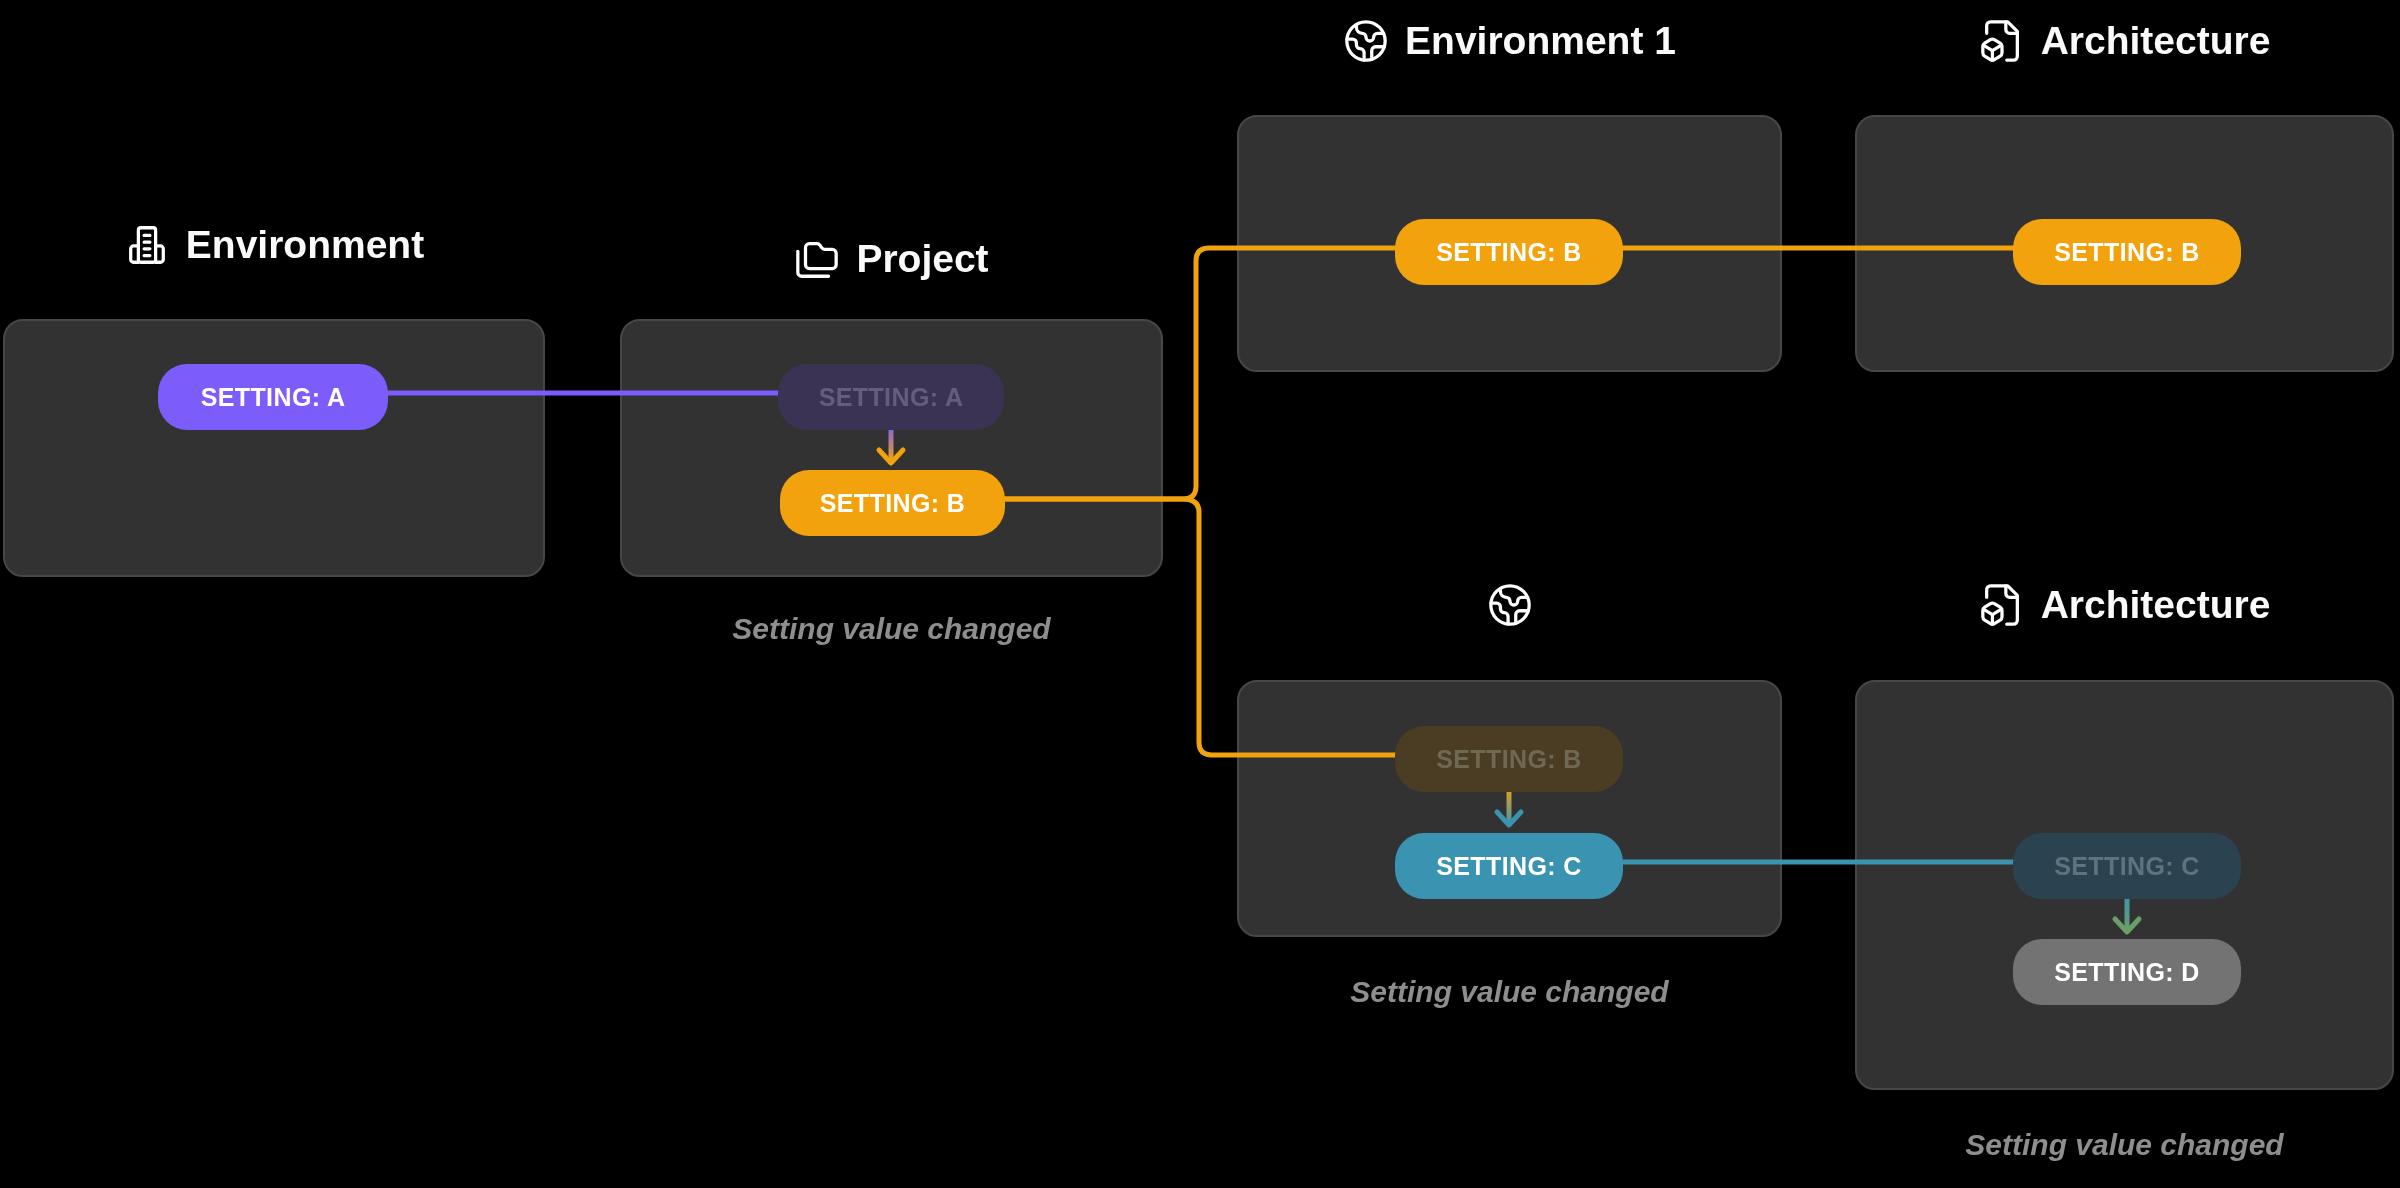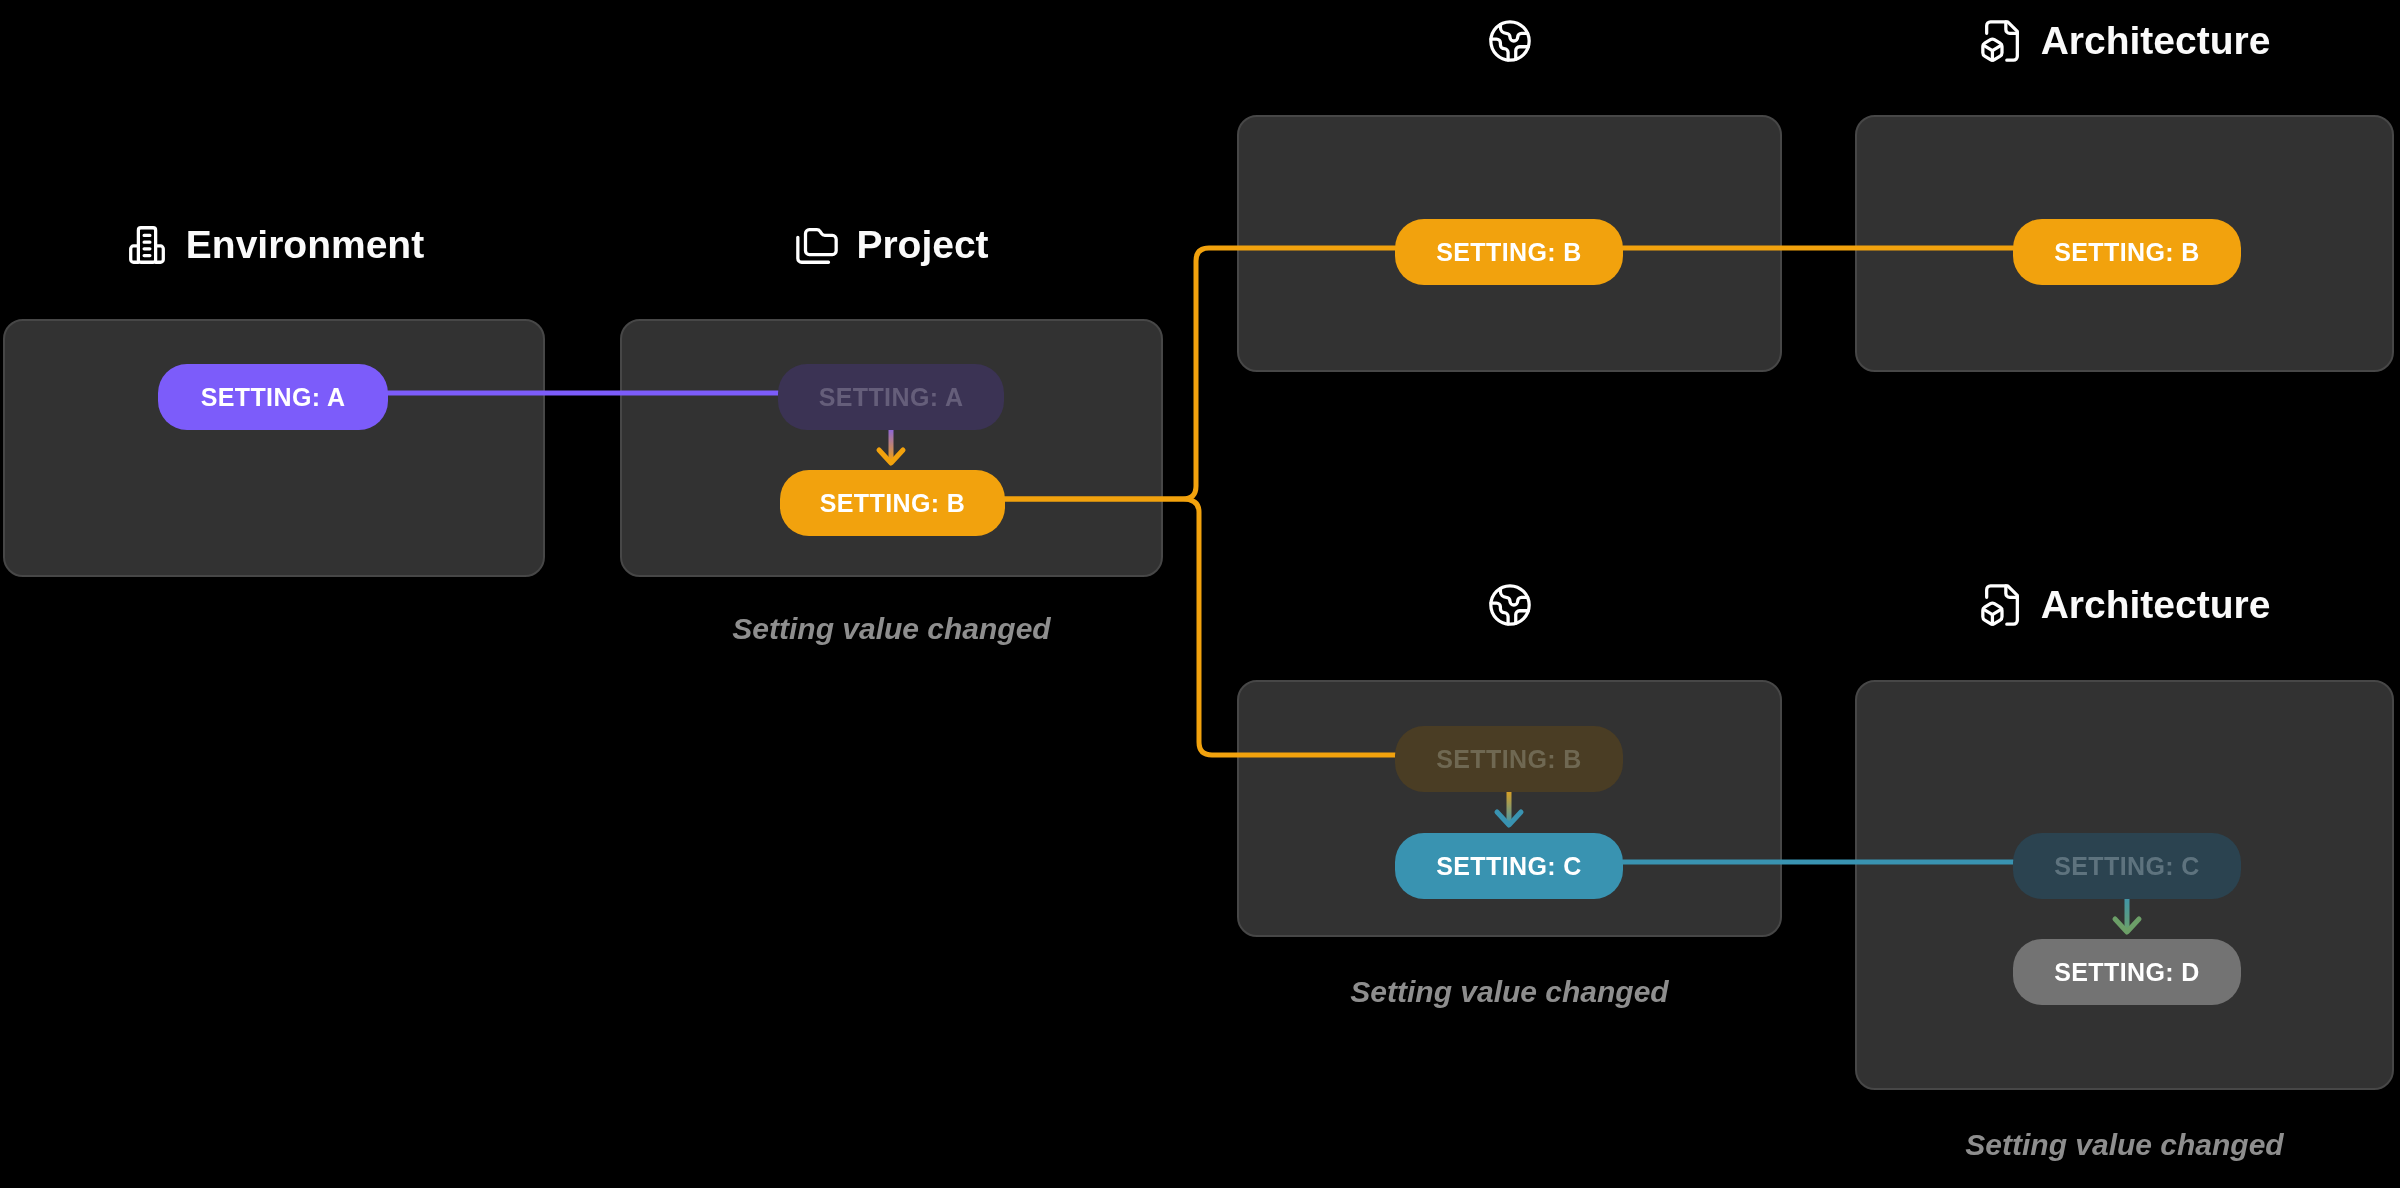--- a/index.html
+++ b/index.html
@@ -79,39 +79,40 @@
       <svg viewBox="0 0 24 24" fill="none" stroke="#fff" stroke-width="1.7" stroke-linecap="round" stroke-linejoin="round">
         <rect x="7.5" y="3" width="9" height="18" rx="1.3"></rect>
         <path d="M10.5 7h3M10.5 10.5h3M10.5 14h3M10.5 17.5h3"></path>
         <path d="M7.5 12.5H5a1.5 1.5 0 0 0-1.5 1.5v5.5A1.5 1.5 0 0 0 5 21h2.5"></path>
         <path d="M16.5 12.5H19a1.5 1.5 0 0 1 1.5 1.5v5.5A1.5 1.5 0 0 1 19 21h-2.5"></path>
       </svg>
     </span>
     <span>Environment</span>
   </div>
 
-  <div class="hdr" style="left:620px;top:218px;width:543px;">
+  <div class="hdr" style="left:620px;top:232px;width:543px;">
     <span class="icon">
       <svg viewBox="0 0 24 24" fill="none" stroke="#fff" stroke-width="1.7" stroke-linecap="round" stroke-linejoin="round">
         <path d="M20 17a2 2 0 0 0 2-2V9a2 2 0 0 0-2-2h-3.9a2 2 0 0 1-1.69-.9l-.81-1.2a2 2 0 0 0-1.67-.9H8a2 2 0 0 0-2 2v9a2 2 0 0 0 2 2Z"></path>
         <path d="M2 8v11a2 2 0 0 0 2 2h14"></path>
       </svg>
     </span>
     <span>Project</span>
   </div>
 
   <div class="hdr" style="left:1237px;top:14px;width:545px;">
     <span class="icon">
       <svg viewBox="0 0 24 24" fill="none" stroke="#fff" stroke-width="1.7" stroke-linecap="round" stroke-linejoin="round">
         <circle cx="12" cy="12" r="10"></circle>
         <path d="M21.54 15H17a2 2 0 0 0-2 2v4.54"></path>
         <path d="M7 3.34V5a3 3 0 0 0 3 3a2 2 0 0 1 2 2c0 1.1.9 2 2 2a2 2 0 0 0 2-2c0-1.1.9-2 2-2h3.17"></path>
         <path d="M11 21.95V18a2 2 0 0 0-2-2a2 2 0 0 1-2-2v-1a2 2 0 0 0-2-2H2.05"></path>
       </svg>
     </span>
+    <span>Environment 1</span>
   </div>
 
   <div class="hdr" style="left:1855px;top:14px;width:539px;">
     <span class="icon">
       <svg viewBox="0 0 24 24" fill="none" stroke="#fff" stroke-width="1.7" stroke-linecap="round" stroke-linejoin="round">
         <path d="M14.5 22H18a2 2 0 0 0 2-2V7l-5-5H6a2 2 0 0 0-2 2v4"></path>
         <path d="M14 2v4a2 2 0 0 0 2 2h4"></path>
         <path d="M2.97 13.12c-.6.36-.97 1.02-.97 1.74v3.28c0 .72.37 1.38.97 1.74l3 1.83c.63.39 1.43.39 2.06 0l3-1.83c.6-.36.97-1.02.97-1.74v-3.28c0-.72-.37-1.38-.97-1.74l-3-1.83a1.97 1.97 0 0 0-2.06 0l-3 1.83Z"></path>
         <path d="m7 17-4.74-2.85"></path>
           <path d="m7 17 4.74-2.85"></path>

